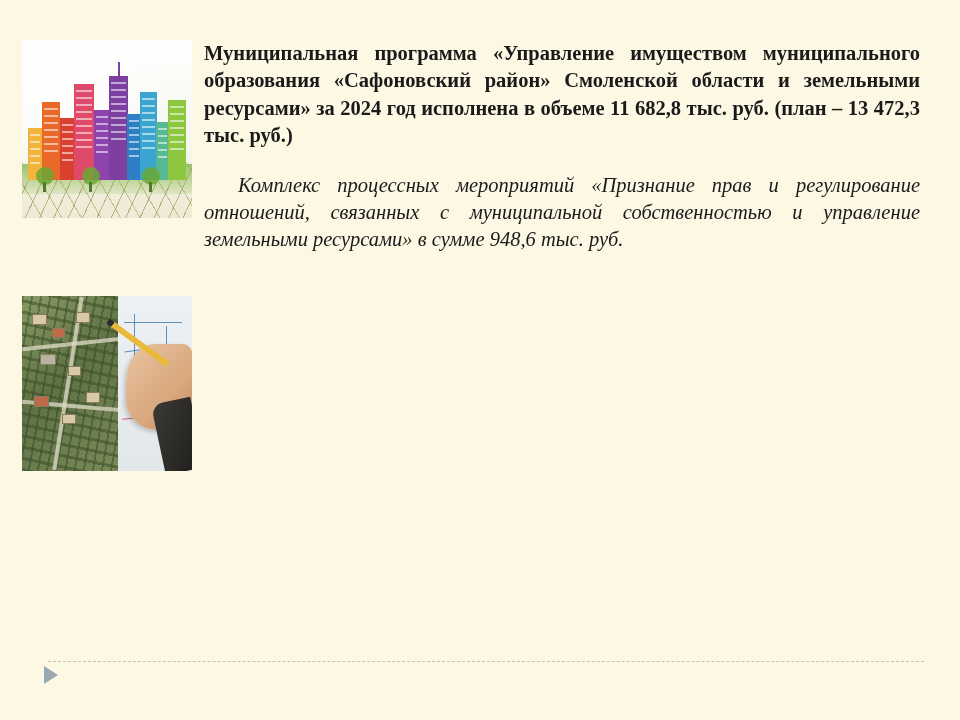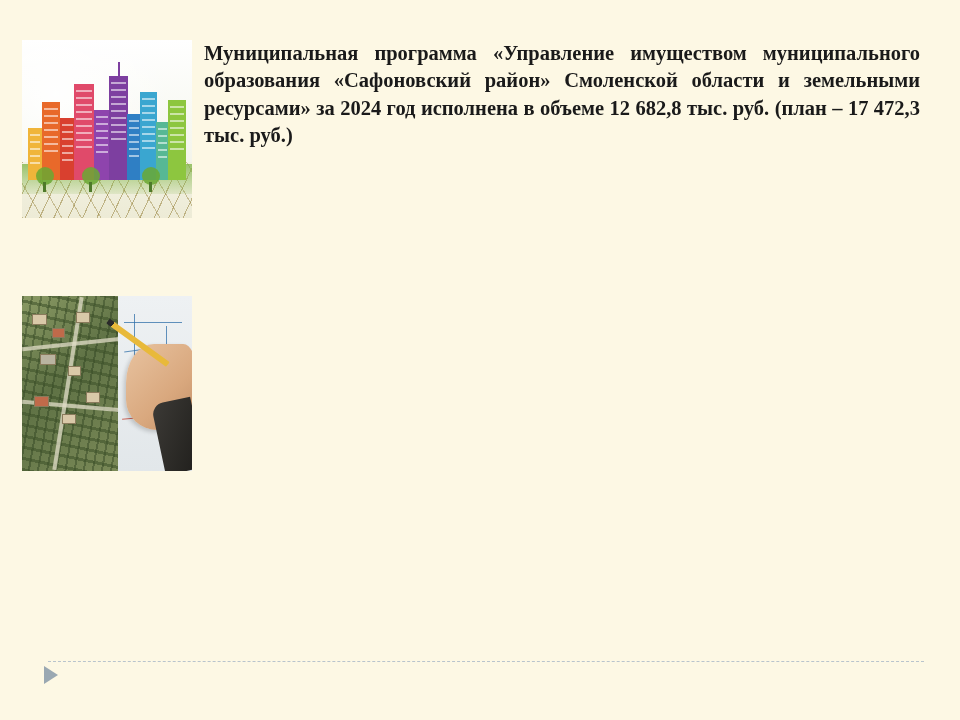--- a/index.html
+++ b/index.html
@@ -307,19 +307,20 @@
         <div class="plan-line pl-red plr1"></div>
       </div>
       <div class="hand"></div>
       <div class="sleeve"></div>
       <div class="pencil"></div>
     </div>
 
   </div>
 
   <div class="text-col">
-    <p class="para-bold">Муниципальная программа «Управление имуществом муниципального образования «Сафоновский район» Смоленской области и земельными ресурсами» за 2024 год исполнена в объеме  12 682,8 тыс. руб. (план – 17 472,3 тыс. руб.)</p>
+    <p class="para-bold">Муниципальная программа «Управление имуществом муниципального образования «Сафоновский район» Смоленской области и земельными ресурсами» за 2024 год исполнена в объеме  11 682,8 тыс. руб. (план – 13 472,3 тыс. руб.)</p>
+    <p class="para-italic">Комплекс процессных мероприятий «Признание прав и регулирование отношений, связанных с муниципальной собственностью и управление земельными ресурсами» в сумме 948,6 тыс. руб.</p>
   </div>
 
   <div class="footer-rule"></div>
   <div class="nav-next"></div>
 
 </div>
 
 </body></html>

